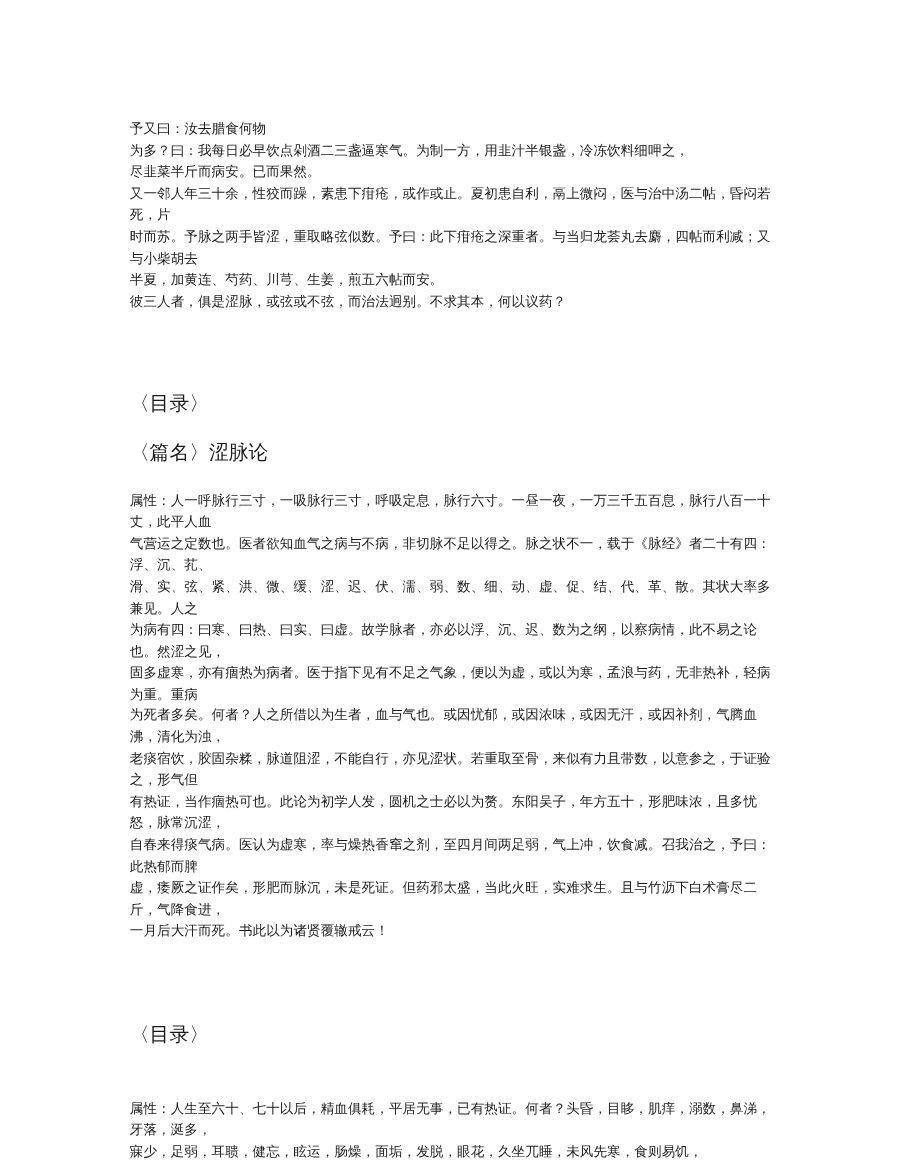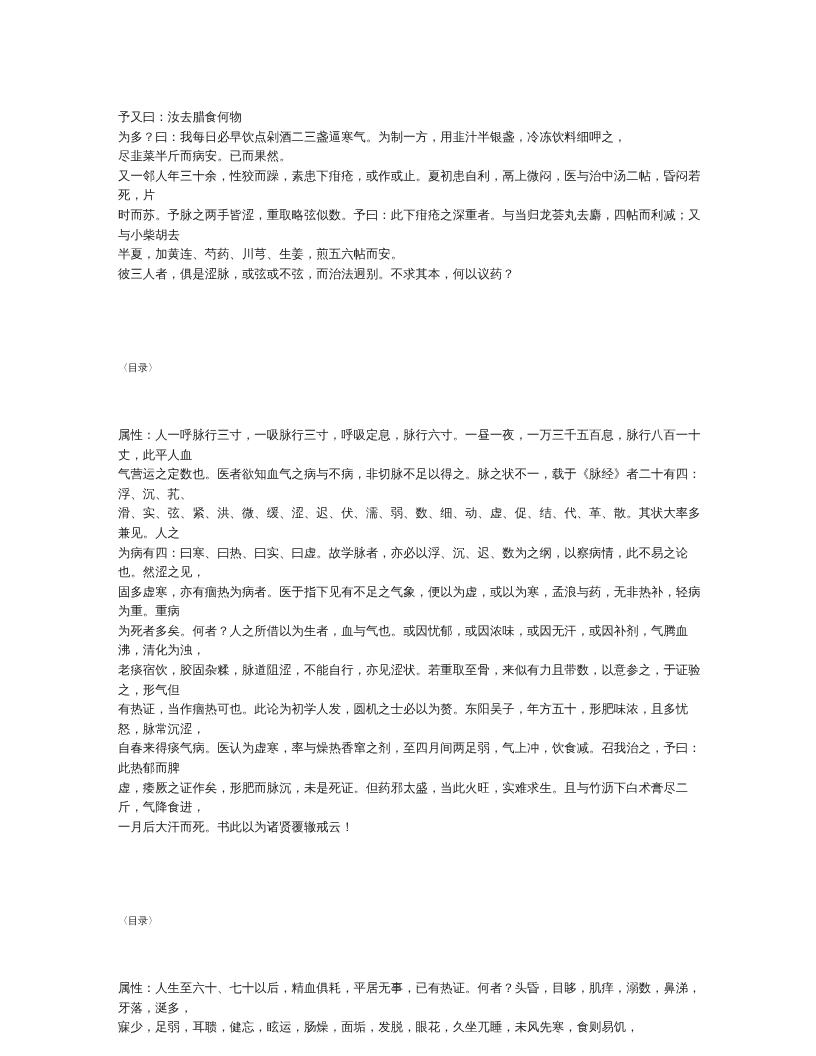--- a/index.html
+++ b/index.html
@@ -40,21 +40,21 @@
   .gap-large {
     height: 74px;
   }
   .gap-heading {
     height: 24px;
   }
   .gap-mid {
     height: 24px;
   }
   .tag-line {
-    font-size: 10px;
+    font-size: 18px;
     line-height: 19.6px;
     margin: 0;
     white-space: pre;
   }
   .body-block {
     margin: 0;
   }
 </style>
 </head>
 <body>
@@ -69,20 +69,21 @@
 时而苏。予脉之两手皆涩，重取略弦似数。予曰：此下疳疮之深重者。与当归龙荟丸去麝，四帖而利减；又与小柴胡去
 半夏，加黄连、芍药、川芎、生姜，煎五六帖而安。
 彼三人者，俱是涩脉，或弦或不弦，而治法迥别。不求其本，何以议药？</div>
 
     <div class="gap-large"></div>
 
     <div class="tag-line">〈目录〉</div>
 
     <div class="gap-heading"></div>
 
+    <div class="tag-line">〈篇名〉涩脉论</div>
 
     <div class="gap-mid"></div>
 
     <div class="para body-block">属性：人一呼脉行三寸，一吸脉行三寸，呼吸定息，脉行六寸。一昼一夜，一万三千五百息，脉行八百一十丈，此平人血
 气营运之定数也。医者欲知血气之病与不病，非切脉不足以得之。脉之状不一，载于《脉经》者二十有四：浮、沉、芤、
 滑、实、弦、紧、洪、微、缓、涩、迟、伏、濡、弱、数、细、动、虚、促、结、代、革、散。其状大率多兼见。人之
 为病有四：曰寒、曰热、曰实、曰虚。故学脉者，亦必以浮、沉、迟、数为之纲，以察病情，此不易之论也。然涩之见，
 固多虚寒，亦有痼热为病者。医于指下见有不足之气象，便以为虚，或以为寒，孟浪与药，无非热补，轻病为重。重病
 为死者多矣。何者？人之所借以为生者，血与气也。或因忧郁，或因浓味，或因无汗，或因补剂，气腾血沸，清化为浊，
 老痰宿饮，胶固杂糅，脉道阻涩，不能自行，亦见涩状。若重取至骨，来似有力且带数，以意参之，于证验之，形气但

